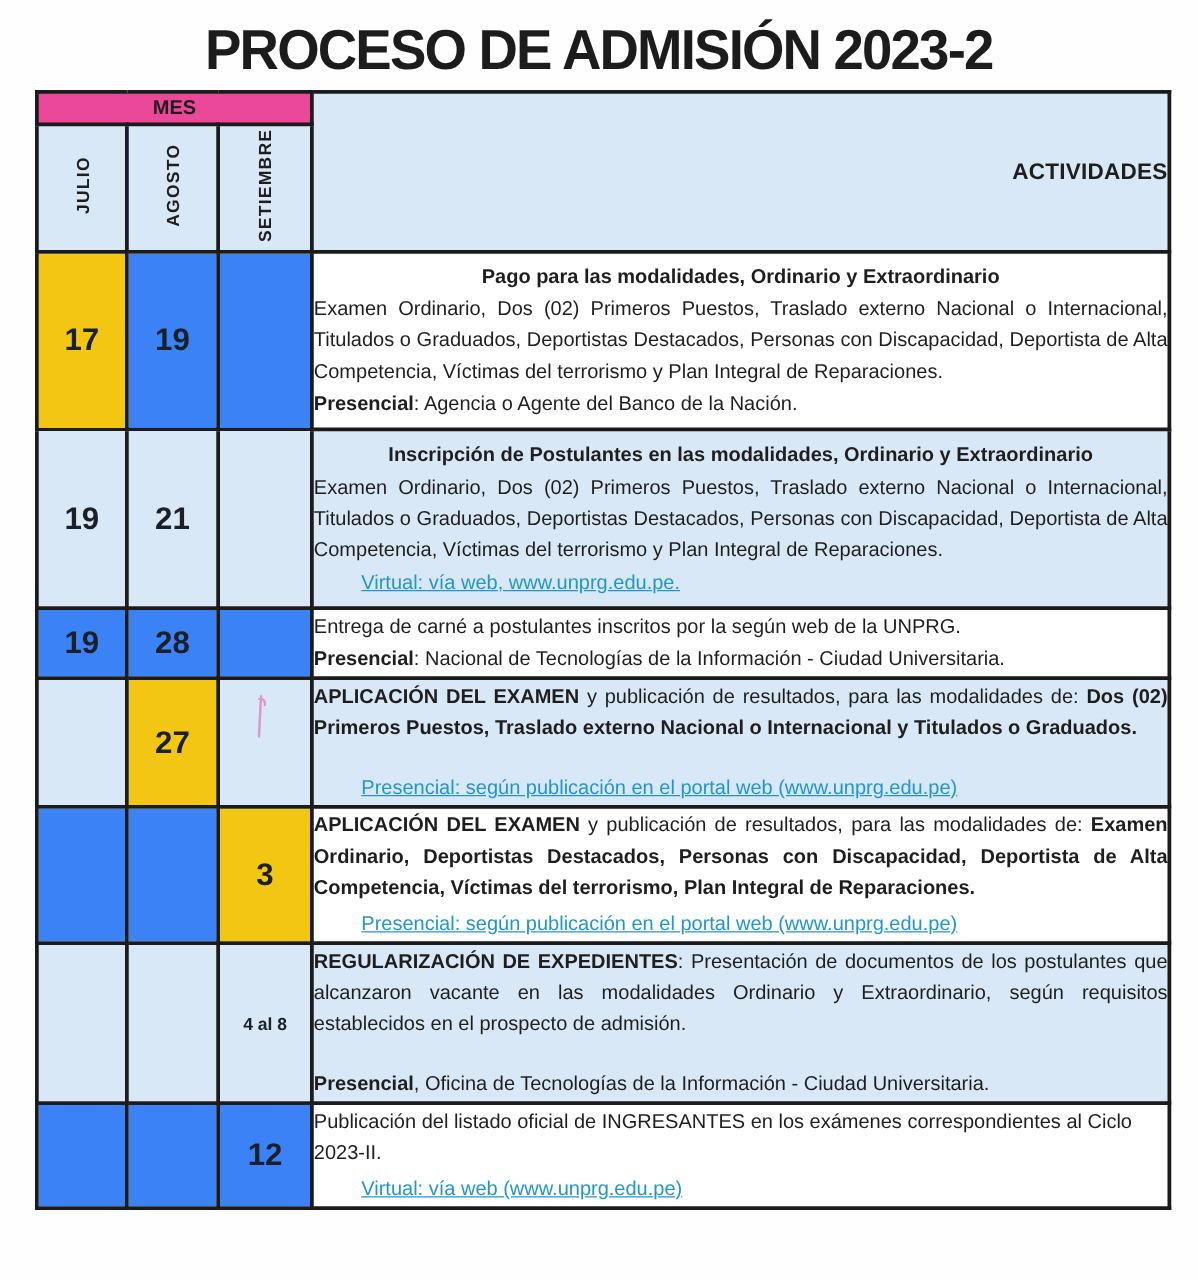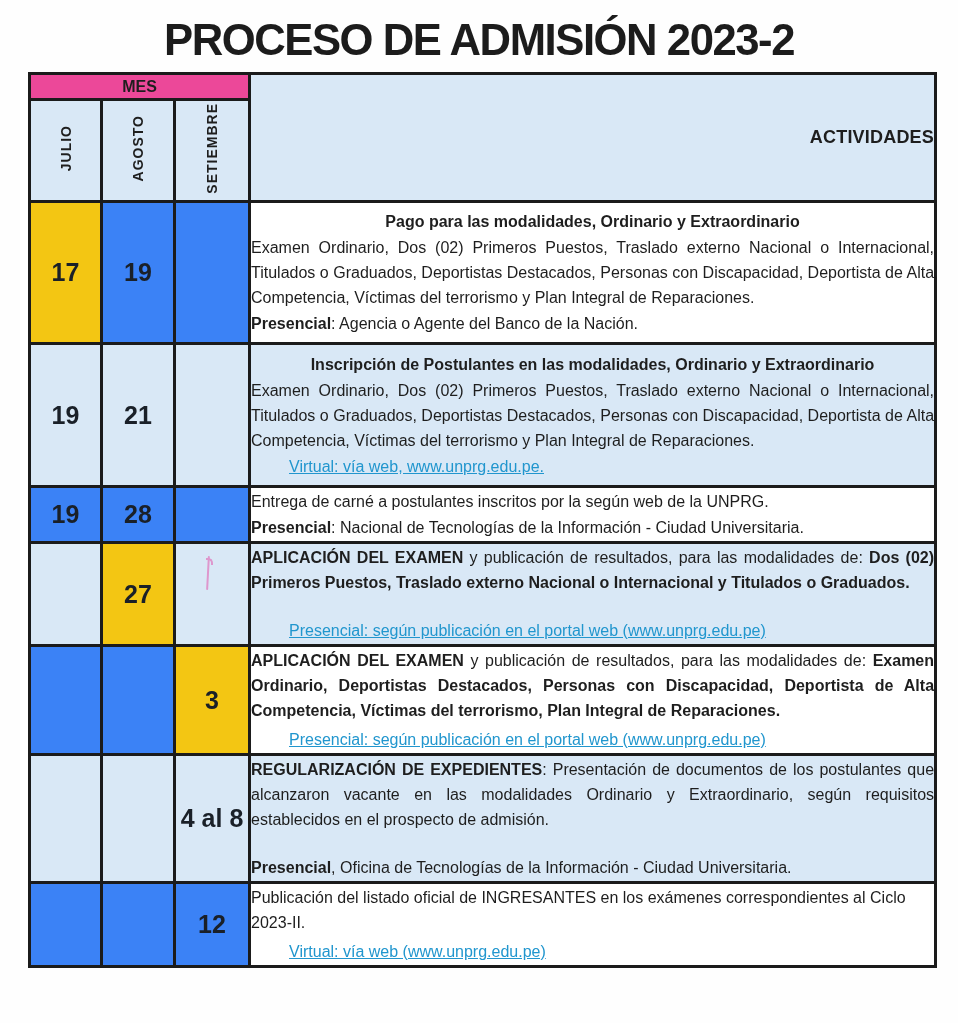--- a/index.html
+++ b/index.html
@@ -55,21 +55,21 @@
     padding:3px 10px 4px 11px;font-size:16px;line-height:25px;
   }
   tr.shade td.act{background:var(--rowblue);}
   tr.r0 td{height:142px;}
   tr.r1 td{height:143px;}
   tr.r2 td{height:48px;}
   tr.r3 td{height:102px;}
   tr.r4 td{height:101px;}
   tr.r5 td{height:103px;}
   tr.r6 td{height:71px;}
-  tr.r5 td.month-cell{font-size:25px;}
+  tr.r5 td.month-cell{font-size:14px;}
   
   .para{margin:1px 0;}
   .a-center{text-align:center;}
   .a-justify{text-align:justify;text-align-last:left;}
   .gap{margin-top:23px;}
   .gap-sm{margin-top:4px;}
   .b{font-weight:700;}
   .link{color:var(--link);text-decoration:underline;padding-left:38px;}
   
   .pen-mark{

